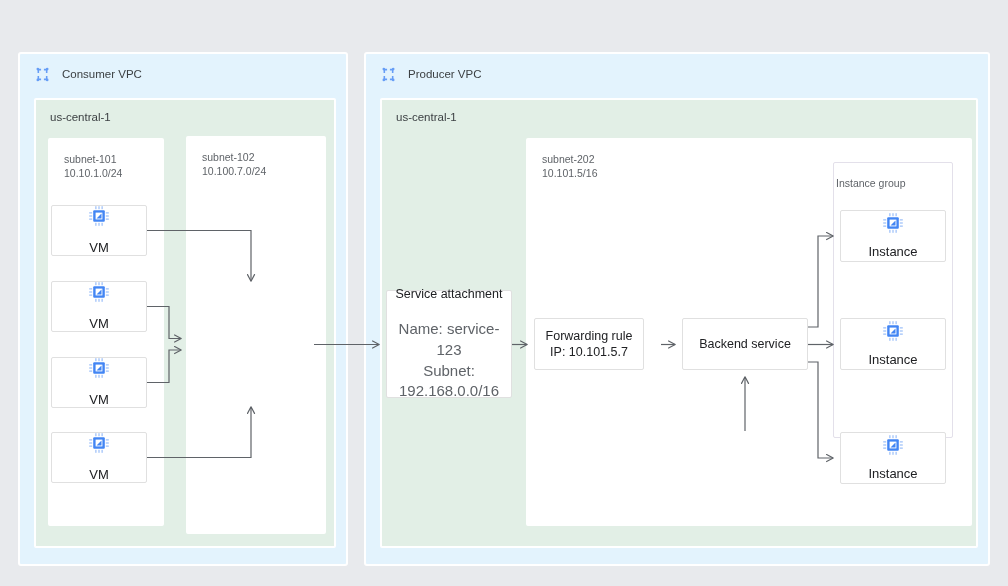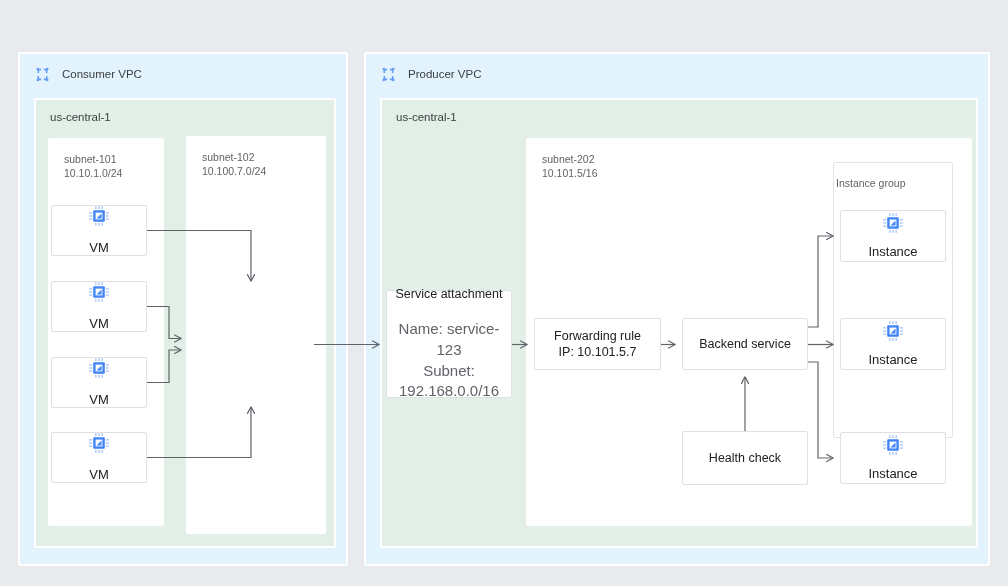--- a/index.html
+++ b/index.html
@@ -223,32 +223,29 @@
   </div>
 
   <div class="node" style="left:386px;top:290px;width:126px;height:108px;">
     <span class="title">Service attachment</span>
     <span class="rule"></span>
     <span class="sub">Name: service-123
 Subnet:
 192.168.0.0/16</span>
   </div>
 
-  <div class="node" style="left:534px;top:318px;width:127px;height:52px;">
+  <div class="node" style="left:534px;top:318px;width:110px;height:52px;">
     <span class="title">Forwarding rule
 IP: 10.101.5.7</span>
   </div>
 
   <div class="node" style="left:682px;top:318px;width:126px;height:52px;">
     <span class="title">Backend service</span>
   </div>
 
-  <div class="node" style="left:682px;top:431px;width:126px;height:54px;">
-    <span class="title">Health check</span>
-  </div>
 
   <div class="group-box" style="left:833px;top:162px;width:120px;height:276px;">
     <span class="group-label">Instance group</span>
   </div>
 
   <div class="node icon-row" style="left:840px;top:210px;width:106px;height:52px;gap:8px;">
     <svg class="chip" viewBox="0 0 24 24">
       <g fill="#4285f4">
         <rect x="6.2" y="6.2" width="11.6" height="11.6" rx="1"></rect>
         <g fill="#aecbfa">

